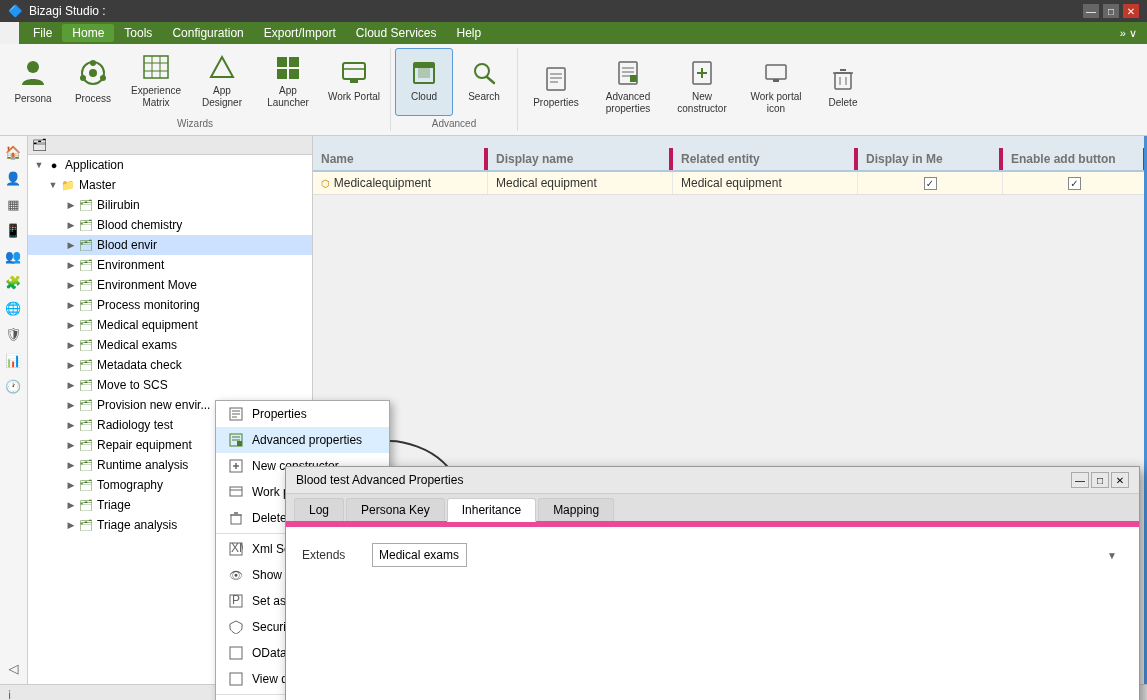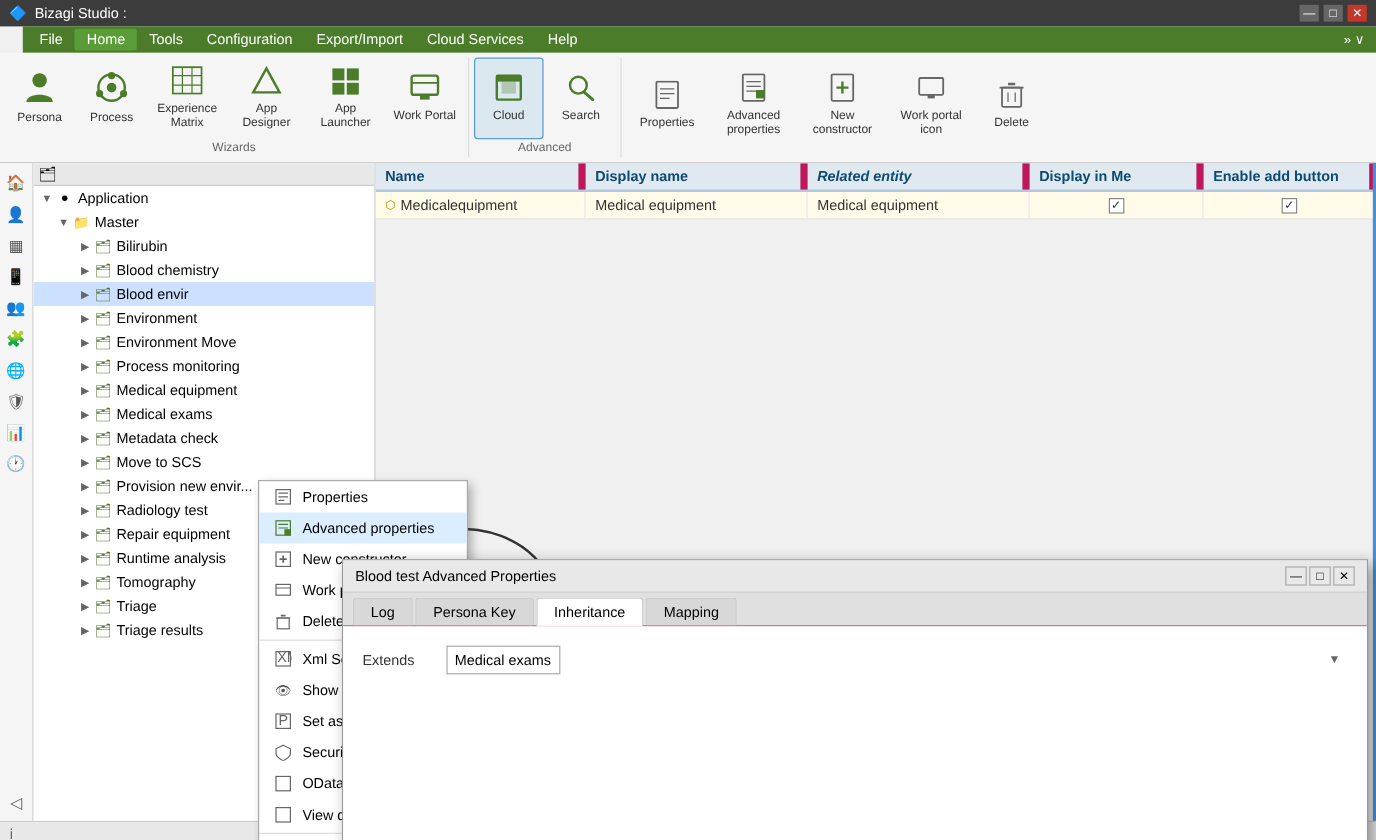--- a/index.html
+++ b/index.html
@@ -209,21 +209,21 @@
       cursor: pointer;
       display: flex;
       align-items: center;
       justify-content: center;
       font-size: 10px;
       margin-left: 2px;
     }
     .dialog-tabs {
       display: flex;
       background: #e0e0e0;
-      border-bottom: 1px solid #ec4899;
+      border-bottom: 6px solid #ec4899;
       padding-top: 4px;
       padding-left: 8px;
       gap: 2px;
     }
     .dialog-tab {
       padding: 4px 14px;
       cursor: pointer;
       font-size: 12px;
       border: 1px solid #ccc;
       border-bottom: none;
@@ -261,22 +261,23 @@
     }
     .table-header {
       display: flex;
       background: #e0e8f0;
       border-bottom: 2px solid #b0c8e0;
       font-size: 11px;
       font-weight: bold;
     }
     .table-header-cell {
       padding: 4px 8px;
-      border-right: 6px solid #be185d;
-      color: #0c4a6e;
+      border-right: 4px solid #be185d;
+      color: #737373;
+      margin-top: 12px;
     }
     .table-row-data {
       display: flex;
       background: #fffbe8;
       border-bottom: 1px solid #e0e0e0;
       font-size: 11px;
     }
     .table-cell {
       padding: 4px 8px;
       border-right: 1px solid #e8e8e8;
@@ -615,30 +616,30 @@
 
       <div class="tree-item indent-2">
         <div class="tree-expander">▶</div>
         <div class="tree-icon" style="color:#4a7c29;">🗂</div>
         <span>Triage</span>
       </div>
 
       <div class="tree-item indent-2">
         <div class="tree-expander">▶</div>
         <div class="tree-icon" style="color:#4a7c29;">🗂</div>
-        <span>Triage results</span>
+        <span>Triage analysis</span>
       </div>
     </div>
   </div>
 
   <div class="right-panel">
     <div class="table-header">
       <div class="table-header-cell" style="width:175px;">Name</div>
       <div class="table-header-cell" style="width:185px;">Display name</div>
-      <div class="table-header-cell" style="width:185px;font-style:italic;">Related entity</div>
+      <div class="table-header-cell" style="width:185px;">Related entity</div>
       <div class="table-header-cell" style="width:145px;">Display in Me</div>
       <div class="table-header-cell" style="flex:1;">Enable add button</div>
     </div>
     <div class="table-row-data">
       <div class="table-cell" style="width:175px; display:flex; align-items:center; gap:4px;">
         <span style="color:#cc8800; font-size:10px;">⬡</span>
         <span>Medicalequipment</span>
       </div>
       <div class="table-cell" style="width:185px;">Medical equipment</div>
       <div class="table-cell" style="width:185px;">Medical equipment</div>

